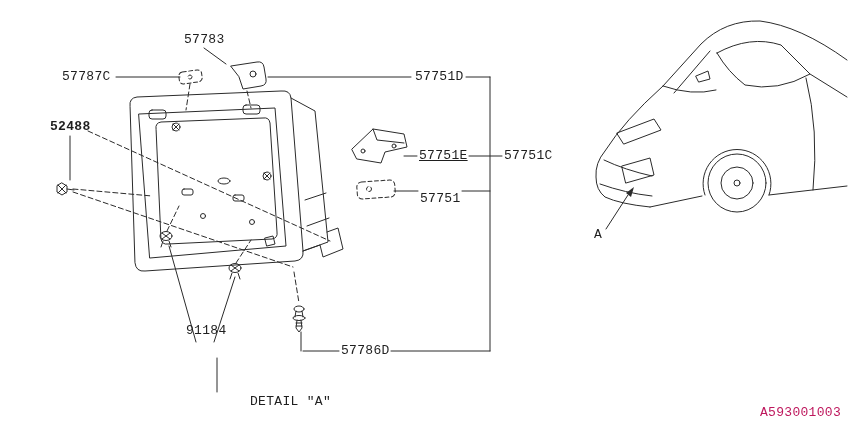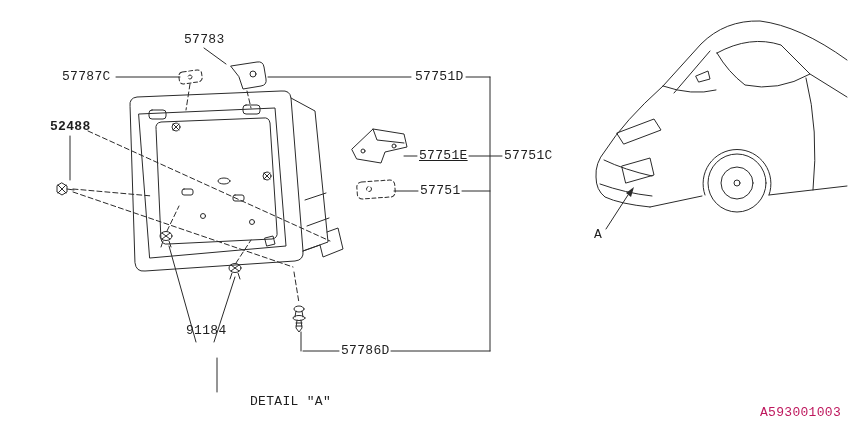--- a/index.html
+++ b/index.html
@@ -142,21 +142,21 @@
       </g>
     </g>
   </svg>
 
   <div class="lbl" style="left:184px;top:33px;">57783</div>
   <div class="lbl" style="left:62px;top:70px;">57787C</div>
   <div class="lbl" style="left:415px;top:70px;">57751D</div>
   <div class="lbl" style="left:50px;top:120px;font-weight:bold;">52488</div>
   <div class="lbl" style="left:419px;top:149px;text-decoration:underline;">57751E</div>
   <div class="lbl" style="left:504px;top:149px;">57751C</div>
-  <div class="lbl" style="left:420px;top:184px;text-align:center;">57751</div>
+  <div class="lbl" style="left:420px;top:192px;text-align:center;">57751</div>
   <div class="lbl" style="left:186px;top:324px;">91184</div>
   <div class="lbl" style="left:341px;top:344px;">57786D</div>
 
   <div class="lbl" style="left:250px;top:395px;">DETAIL "A"</div>
   <div class="lbl" style="left:594px;top:228px;">A</div>
   <div class="lbl code" style="left:760px;top:406px;">A593001003</div>
 
 </div>
 
 </body></html>

